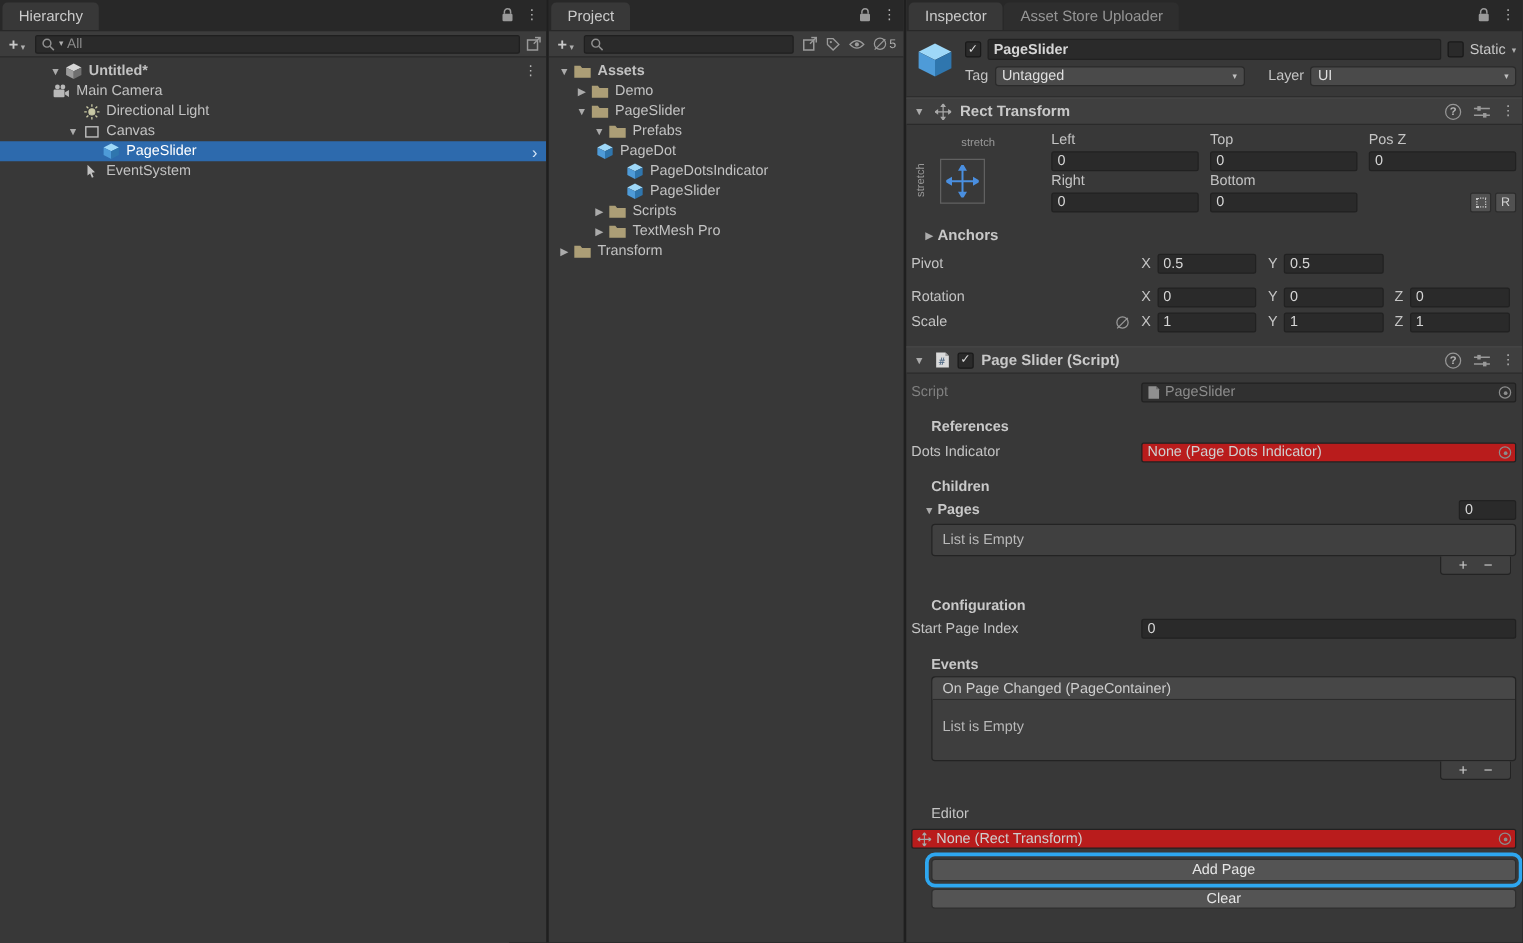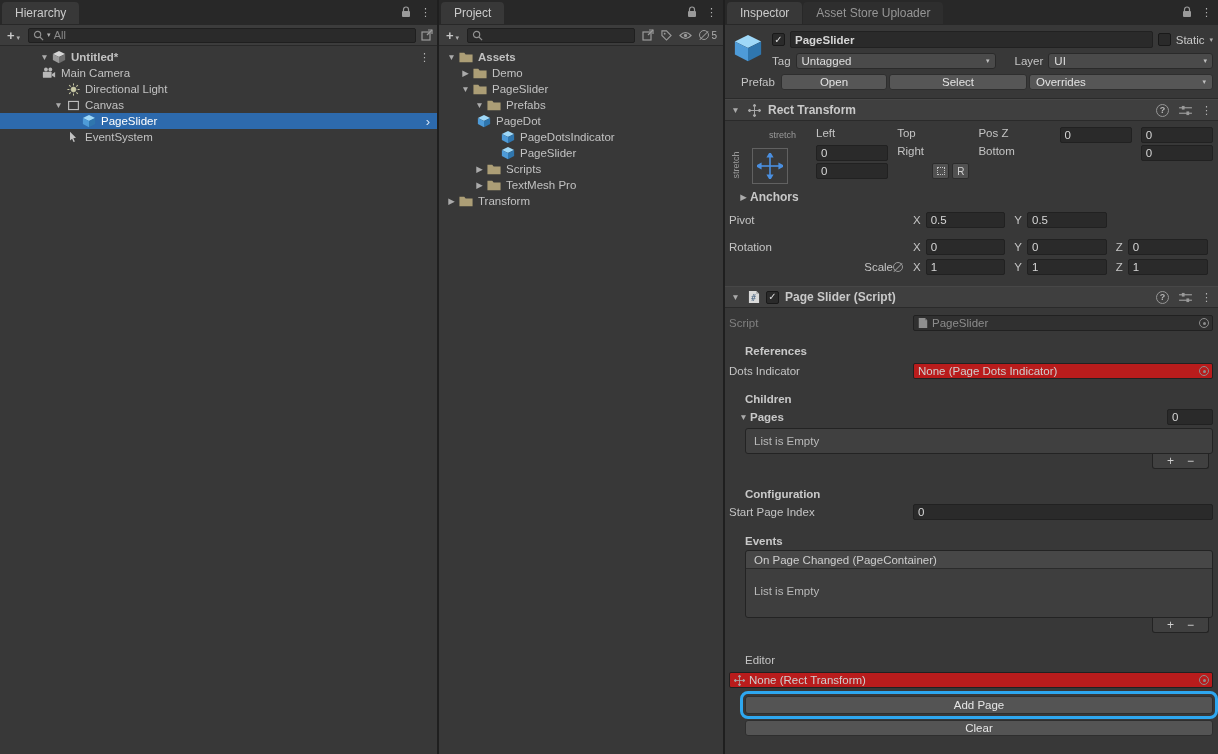--- a/index.html
+++ b/index.html
@@ -56,21 +56,21 @@
 .chead{height:22px;background:#3F3F3F;border-top:1px solid #474747;border-bottom:1px solid #2A2A2A;display:flex;align-items:center;padding:0 6px 0 4px;gap:4px}
 .chead .title{font-weight:bold;color:#C9C9C9;margin-left:2px;flex:1}
 .cicon{display:inline-flex;align-items:center;justify-content:center;width:16px}
 .help{width:13px;height:13px;border-radius:50%;border:1px solid #969696;color:#B6B6B6;font-size:9px;display:inline-flex;align-items:center;justify-content:center;font-weight:bold}
 .hicons{display:flex;align-items:center;gap:8px}
 
 .rt-body{position:relative;padding:6px 5px 10px 0}
 .stretch-h{position:absolute;left:44px;top:9px;font-size:9px;color:#9A9A9A}
 .stretch-v{position:absolute;left:-9px;top:39px;width:40px;height:10px;display:flex;justify-content:center;font-size:9px;color:#9A9A9A;transform:rotate(-90deg)}
 .anchor-box{position:absolute;left:27px;top:27px;width:36px;height:36px;background:#393939;border:1px solid #616161;display:flex;align-items:center;justify-content:center}
-.rt3{display:grid;grid-template-columns:1fr 1fr 1fr 1fr 1fr;column-gap:9px;row-gap:2px;margin-left:91px}
+.rt3{display:grid;grid-template-columns:1fr 1fr 1fr;column-gap:9px;row-gap:2px;margin-left:116px}
 .flab{font-size:11.5px;color:#C4C4C4;height:13px;line-height:13px}
 .rt3 .fld{width:100%}
 .miniwrap{display:flex;justify-content:flex-end;gap:3px;align-items:center}
 .minibtn{width:17px;height:16px;background:#515151;border:1px solid #2C2C2C;border-radius:2px;color:#D2D2D2;font-size:10px;display:inline-flex;align-items:center;justify-content:center}
 .bp{width:8px;height:8px;border:1px dotted #C4C4C4}
 .irow{display:flex;align-items:center;padding-left:4px;padding-right:5px;height:18px}
 .foldrow{padding-left:12px}
 .ilab{width:184px;flex:none;font-size:11.5px;color:#C4C4C4;display:flex;align-items:center}
 .rt3f{flex:1;display:grid;grid-template-columns:1fr 1fr 1fr;column-gap:9px;min-width:0}
 .axis{display:flex;align-items:center;gap:5px;min-width:0}
@@ -409,33 +409,20 @@
                 <span>Untagged</span>
                 <span class="dda">▾</span>
               </div>
             <span class="slab layerlab">Layer</span>
             <div class="ddl layerddl">
                 <span>UI</span>
                 <span class="dda">▾</span>
               </div>
           </div>
         </div>
-      </div>
-      <div class="hr3">
-        <span class="slab prefablab">Prefab</span>
-        <div class="btn" style="width:106px">
-            <span>Open</span>
-          </div>
-        <div class="btn" style="width:138px">
-            <span>Select</span>
-          </div>
-        <div class="btn" style="flex:1">
-            <span>Overrides</span>
-            <span class="dda">▾</span>
-          </div>
       </div>
     </div>
 
     <div class="chead">
       <span class="tw">▼</span>
       <span class="cicon">
           <svg width="13" height="13" viewBox="0 0 16 16" stroke="#A9A9A9" stroke-width="1.2" fill="#A9A9A9">
             <line x1="8" y1="2" x2="8" y2="14"></line>
             <line x1="2" y1="8" x2="14" y2="8"></line>
             <polygon points="8,0 6.3,2.5 9.7,2.5"></polygon>
@@ -523,21 +510,21 @@
               <span class="ax">Y</span>
               <input class="fld" spellcheck="false" value="0" style="">
             </div>
           <div class="axis">
               <span class="ax">Z</span>
               <input class="fld" spellcheck="false" value="0" style="">
             </div>
         </div>
       </div>
       <div class="irow scalerow">
-        <span class="ilab" style="justify-content:flex-end;padding-right:10px">
+        <span class="ilab" style="justify-content:space-between;padding-right:10px">
           <span>Scale</span>
           <span class="nolink"></span>
         </span>
         <div class="rt3f">
           <div class="axis">
               <span class="ax">X</span>
               <input class="fld" spellcheck="false" value="1" style="">
             </div>
           <div class="axis">
               <span class="ax">Y</span>

